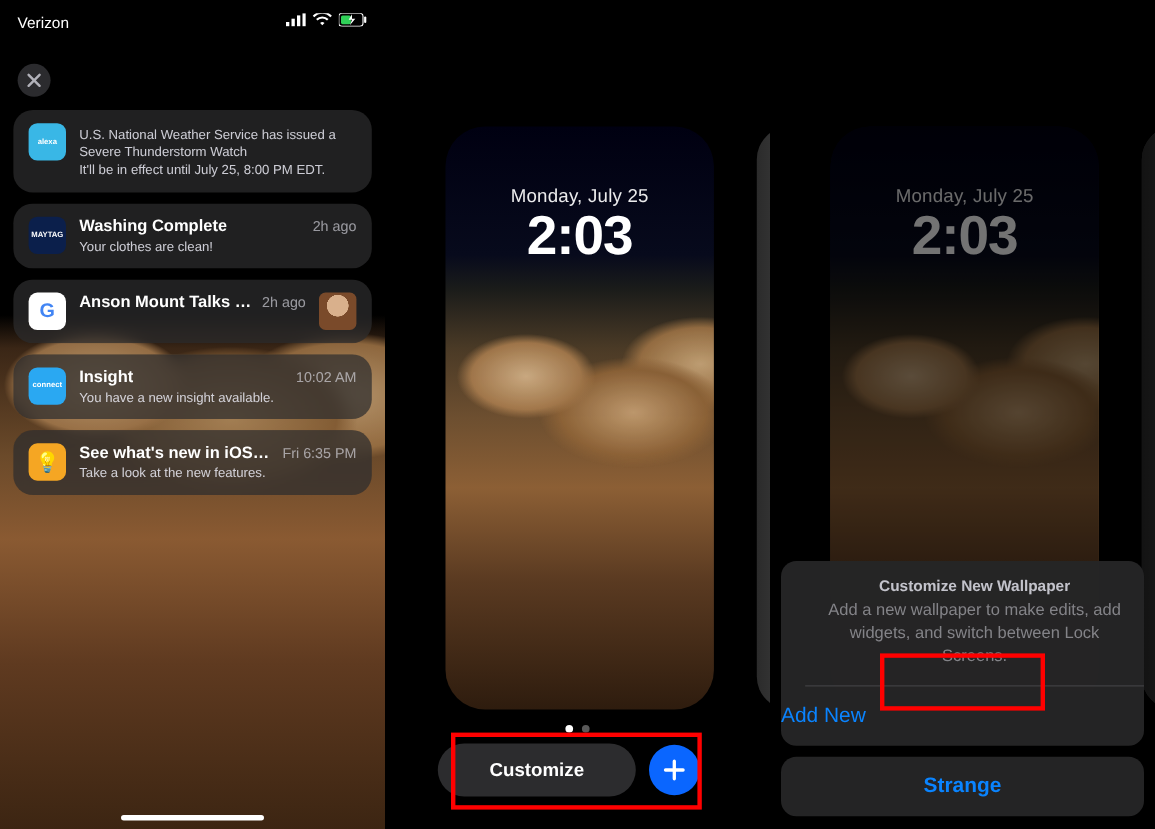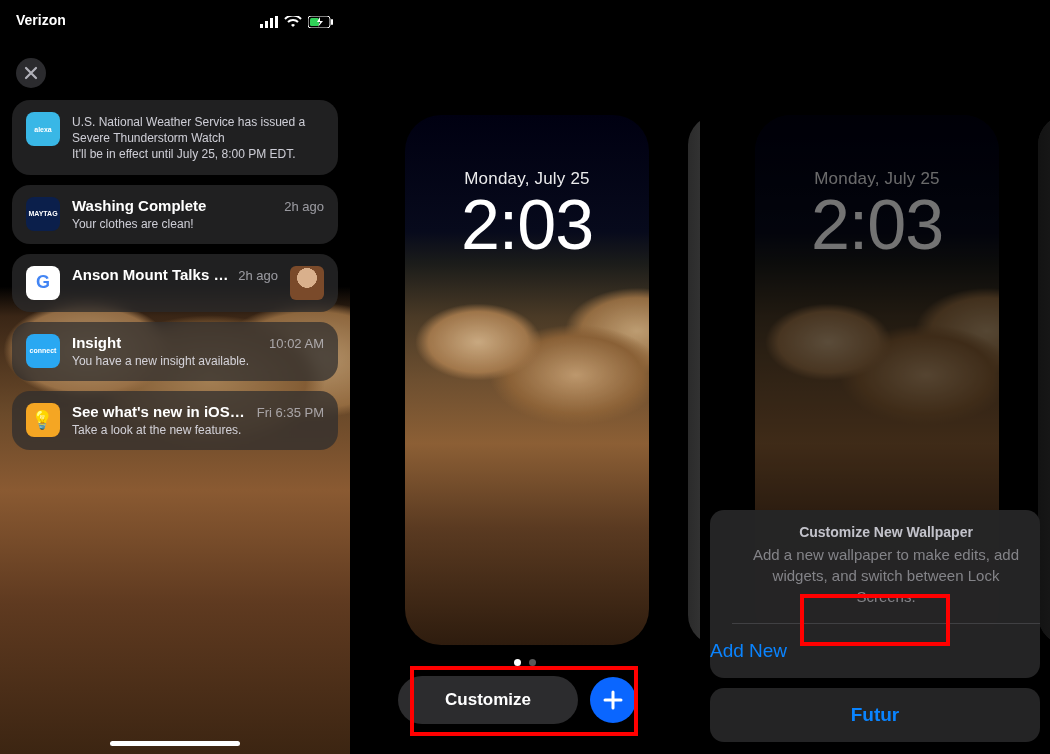--- a/index.html
+++ b/index.html
@@ -32,22 +32,22 @@
     position: absolute; left:0; right:0; top:270px; height:200px;
     background:
       radial-gradient(120px 70px at 25% 40%, #c9a77a 0%, #a3794d 60%, transparent 70%),
       radial-gradient(160px 90px at 60% 55%, #b08a5c 0%, #8a6238 60%, transparent 72%),
       radial-gradient(140px 80px at 90% 45%, #c6a478 0%, #9c7245 60%, transparent 72%);
     filter: blur(.5px);
     opacity: .85;
   }
   .status-bar {
     position: relative;
-    display: flex; justify-content: space-between; align-items: flex-end;
-    padding: 12px 16px 6px; font-size: 14px; font-weight: 700; z-index: 3;
+    display: flex; justify-content: space-between; align-items: flex-start;
+    padding: 12px 16px 6px; font-size: 14px; font-weight: 400; z-index: 3;
   }
   .sb-icons { display: flex; gap: 6px; align-items: center; }
   .signal-icon, .wifi-icon, .battery-icon { display:block; }
   .nc-title-row {
     position: relative; z-index: 3;
     display: flex; align-items: center; justify-content: space-between;
     padding: 24px 16px 12px;
   }
   .nc-title { font-size: 27px; font-weight: 700; }
   .close-btn {
@@ -108,21 +108,21 @@
       radial-gradient(100px 60px at 95% 30%, #c9a77a 0%, #9c7245 55%, transparent 72%);
     opacity:.9;
   }
   .lock-date {
     position: absolute; top: 54px; left: 0; right: 0;
     text-align: center; font-size: 17px; font-weight: 500;
     color: rgba(255,255,255,.92); letter-spacing: .2px;
   }
   .lock-time {
     position: absolute; top: 70px; left: 0; right: 0;
-    text-align: center; font-size: 70px; font-weight: 400;
+    text-align: center; font-size: 50px; font-weight: 700;
     color: #fff; letter-spacing: -1px;
   }
   .neighbor-card {
     position: absolute; top: 115px; right: -18px;
     width: 30px; height: 530px; border-radius: 36px 0 0 36px;
     background: linear-gradient(to right, #2b2b2b, #3c3c3c);
   }
   .dim-overlay {
     position: absolute; inset: 0; background: rgba(0,0,0,.55);
   }
@@ -305,18 +305,18 @@
     <div class="sheet">
       <div class="sheet-header">
         <div class="sheet-title">Customize New Wallpaper</div>
         <div class="sheet-sub">Add a new wallpaper to make edits, add widgets, and switch between Lock Screens.</div>
       </div>
       <div class="sheet-action">
         <span>Add New</span>
       </div>
     </div>
     <div class="sheet-cancel">
-      <span>Futur</span>
+      <span>Strange</span>
     </div>
   </div>
 
   <div class="highlight-box" style="left:100px; bottom:108px; width:150px; height:52px;"></div>
 </div>
 
 </body></html>

